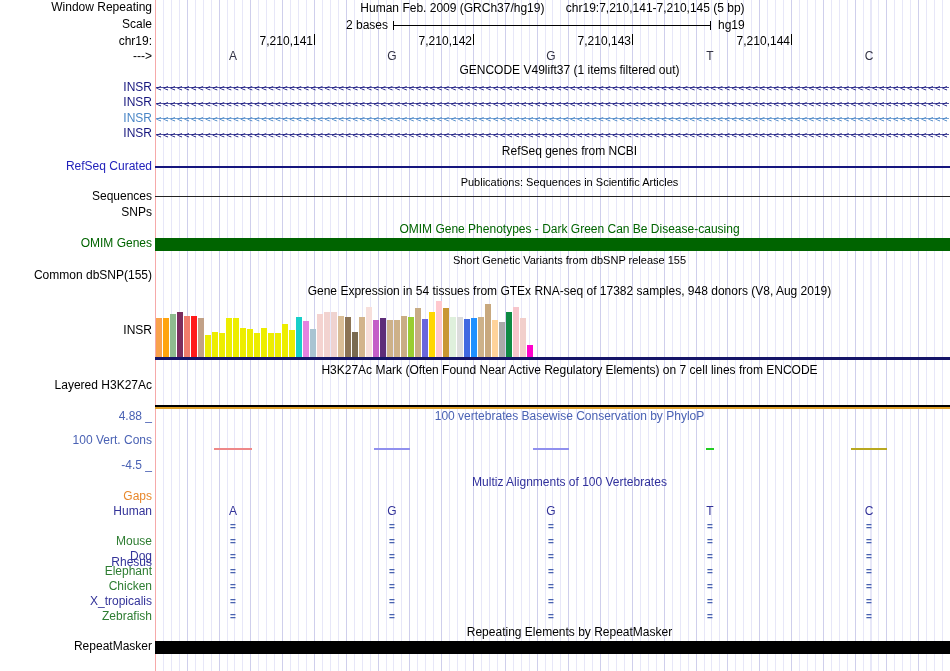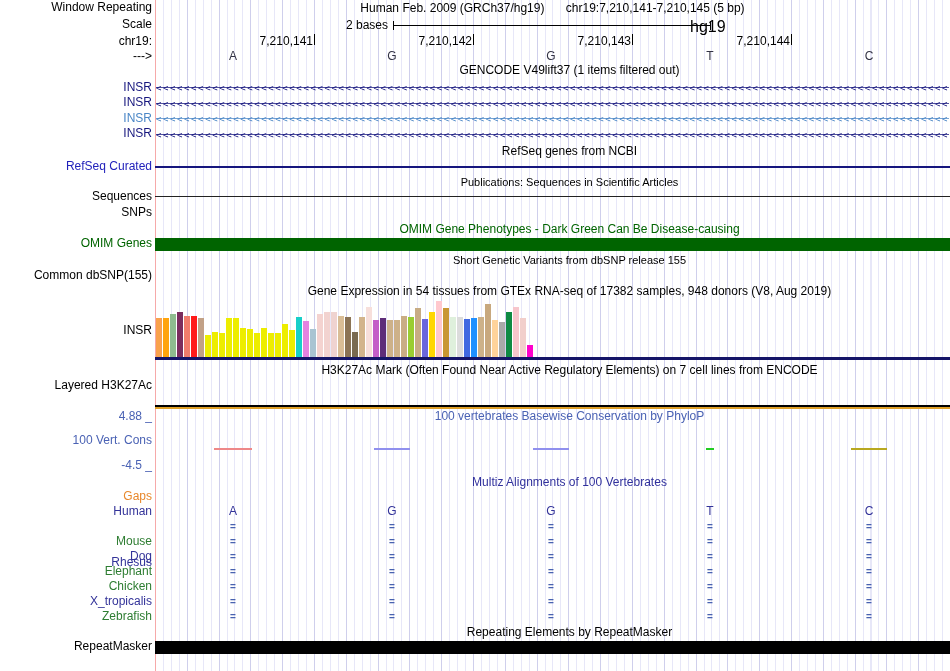--- a/index.html
+++ b/index.html
@@ -27,21 +27,21 @@
   .eqmark{position:absolute;width:14px;text-align:center;font-size:10px;line-height:11px;
           color:#4862B0;font-weight:bold;z-index:3;}
   .rnum{position:absolute;width:84px;text-align:right;font-size:12px;line-height:13px;z-index:3;}
   .rtick{position:absolute;width:1px;height:11px;background:#000;z-index:3;}
   #assembly-line{position:absolute;left:155px;top:1px;width:795px;text-align:center;font-size:12px;z-index:3;}
   #assembly-line span{margin:0 9px;}
   #scale-value{position:absolute;left:280px;width:108px;text-align:right;top:18px;font-size:12px;z-index:3;}
   #scale-bar{position:absolute;left:393px;top:21px;width:316px;height:9px;z-index:3;
     border-left:1px solid #000;border-right:1px solid #000;
     background:linear-gradient(to bottom,transparent 4px,#000 4px,#000 5px,transparent 5px);}
-  #hg19-lbl{position:absolute;left:690px;top:18px;font-size:16px;z-index:3;}
+  #hg19-lbl{position:absolute;left:718px;top:18px;font-size:12px;z-index:3;}
 </style>
 </head>
 <body>
 
 <div id="canvas">
   <div id="grid"></div>
   <div id="pink-guide"></div>
 
   <div id="labels">
     <div class="lbl" style="top:1px">Window Repeating</div>

